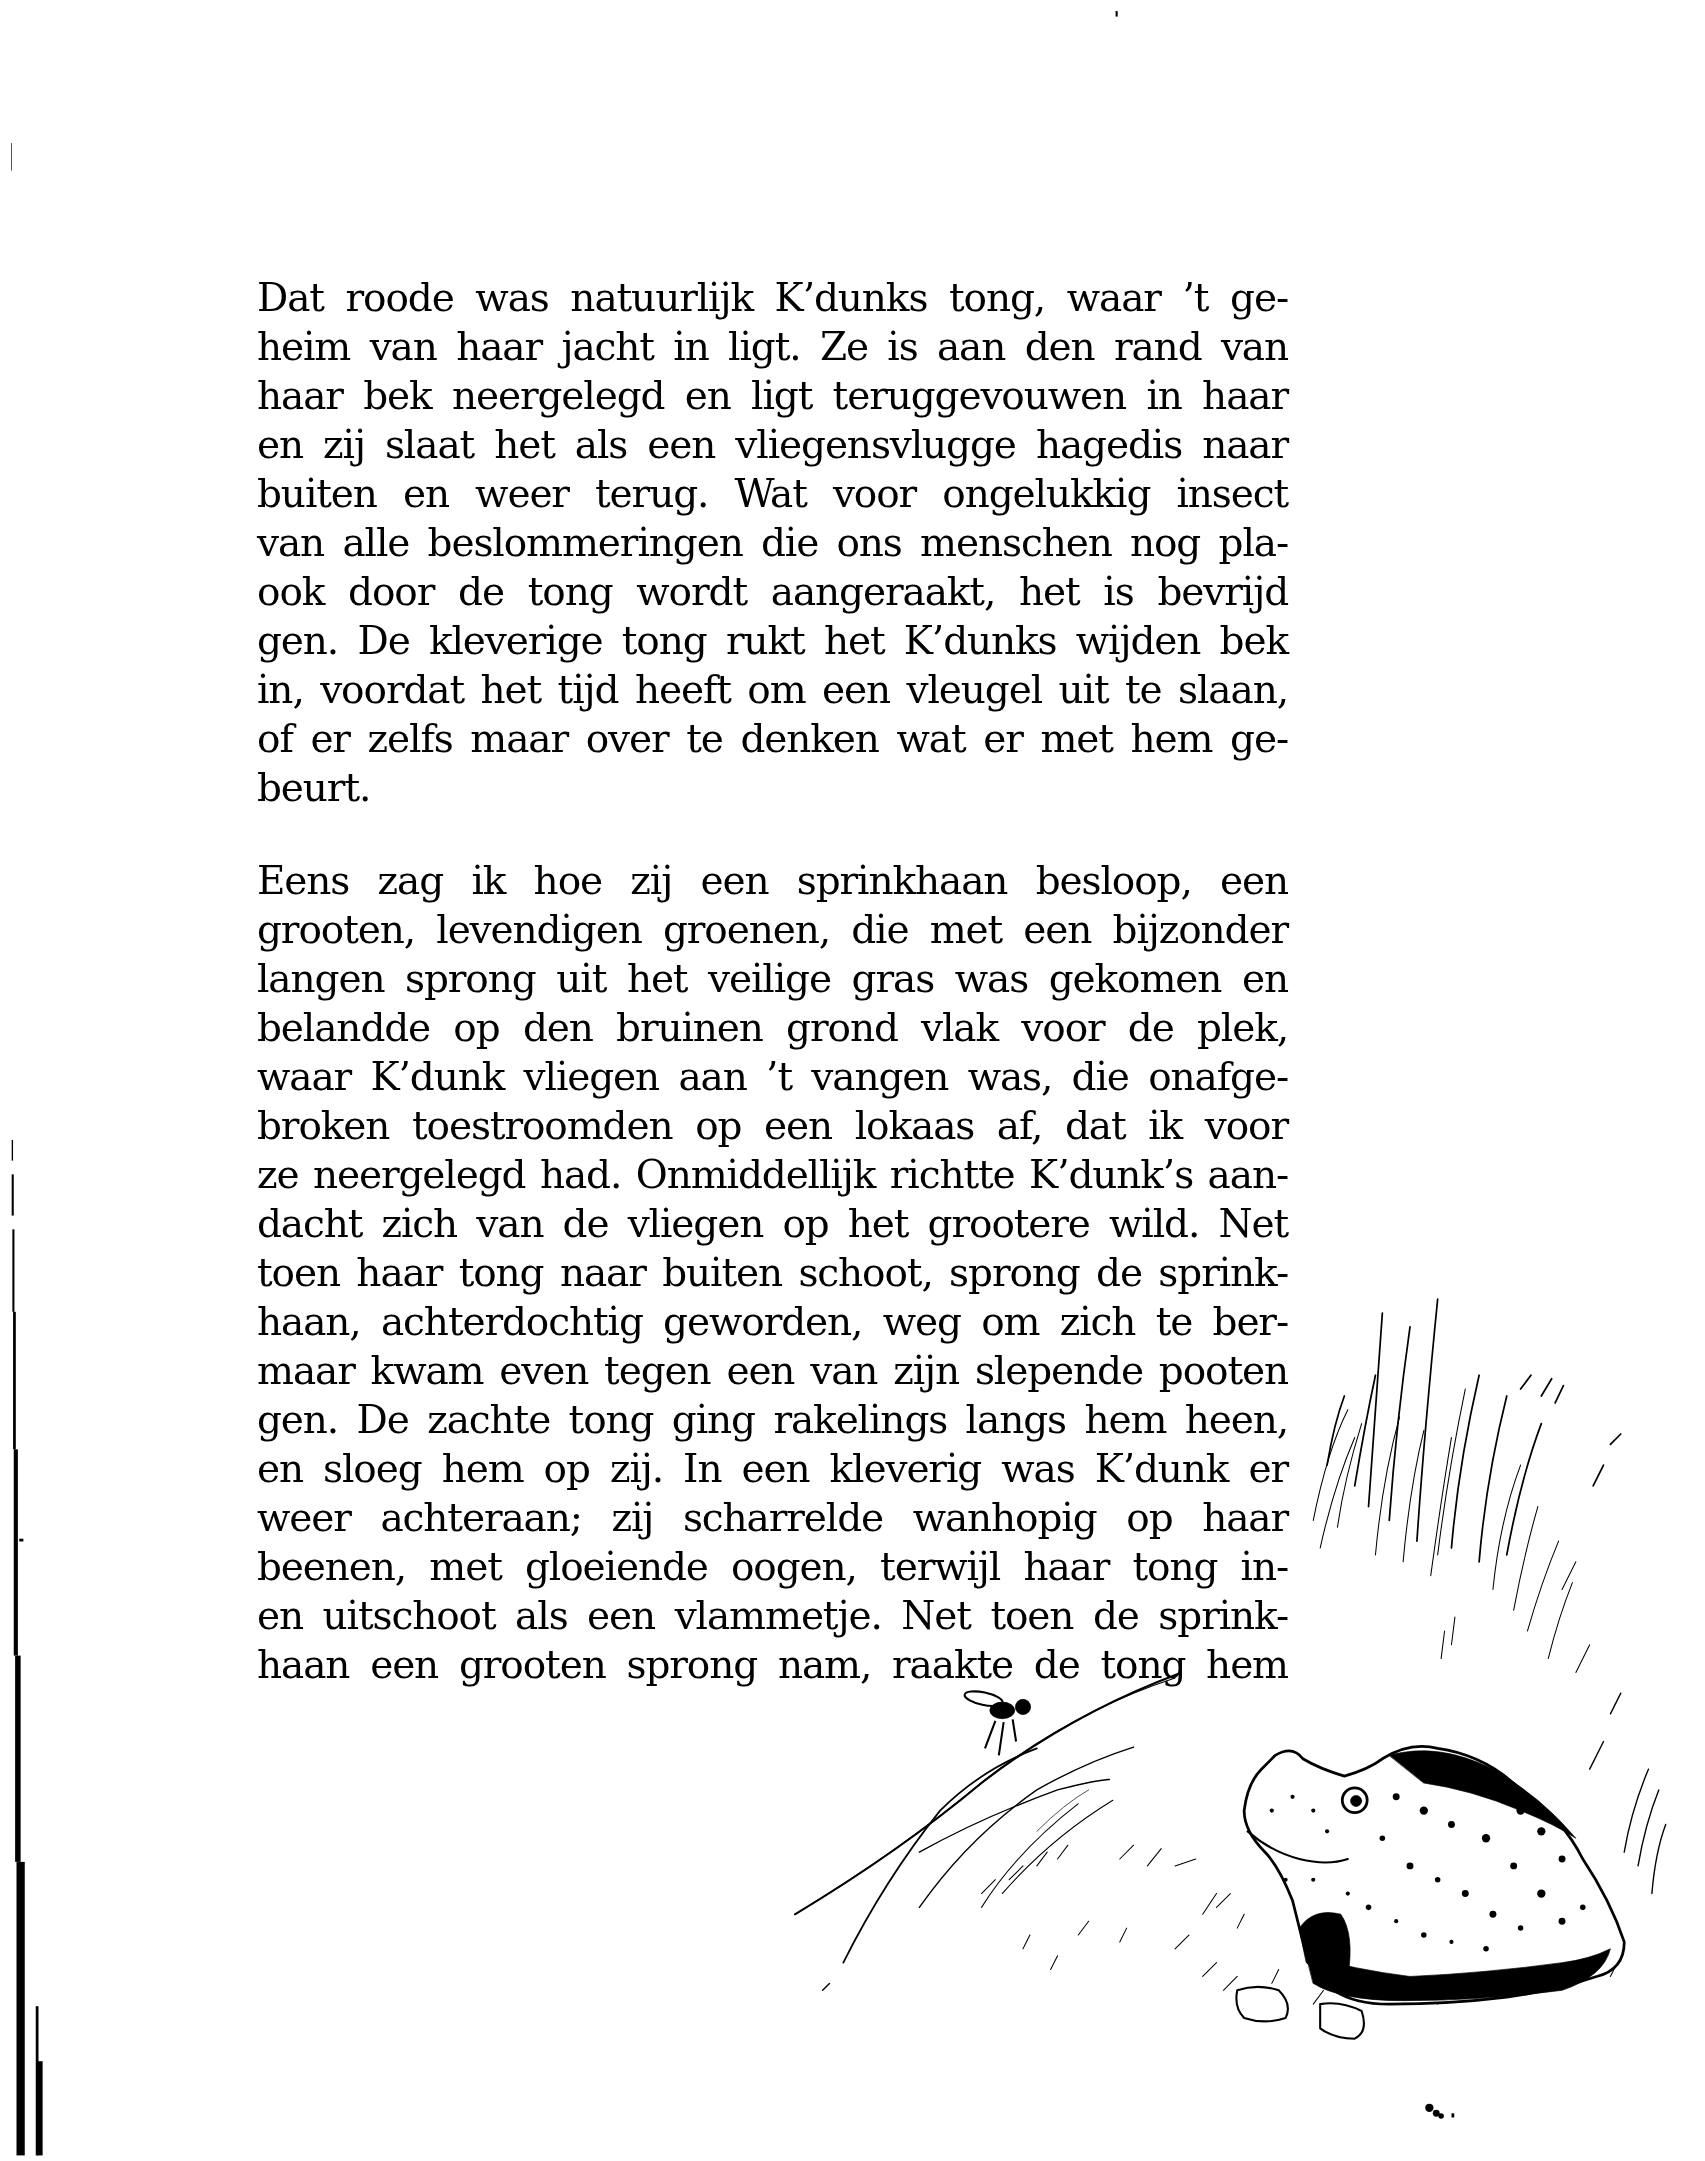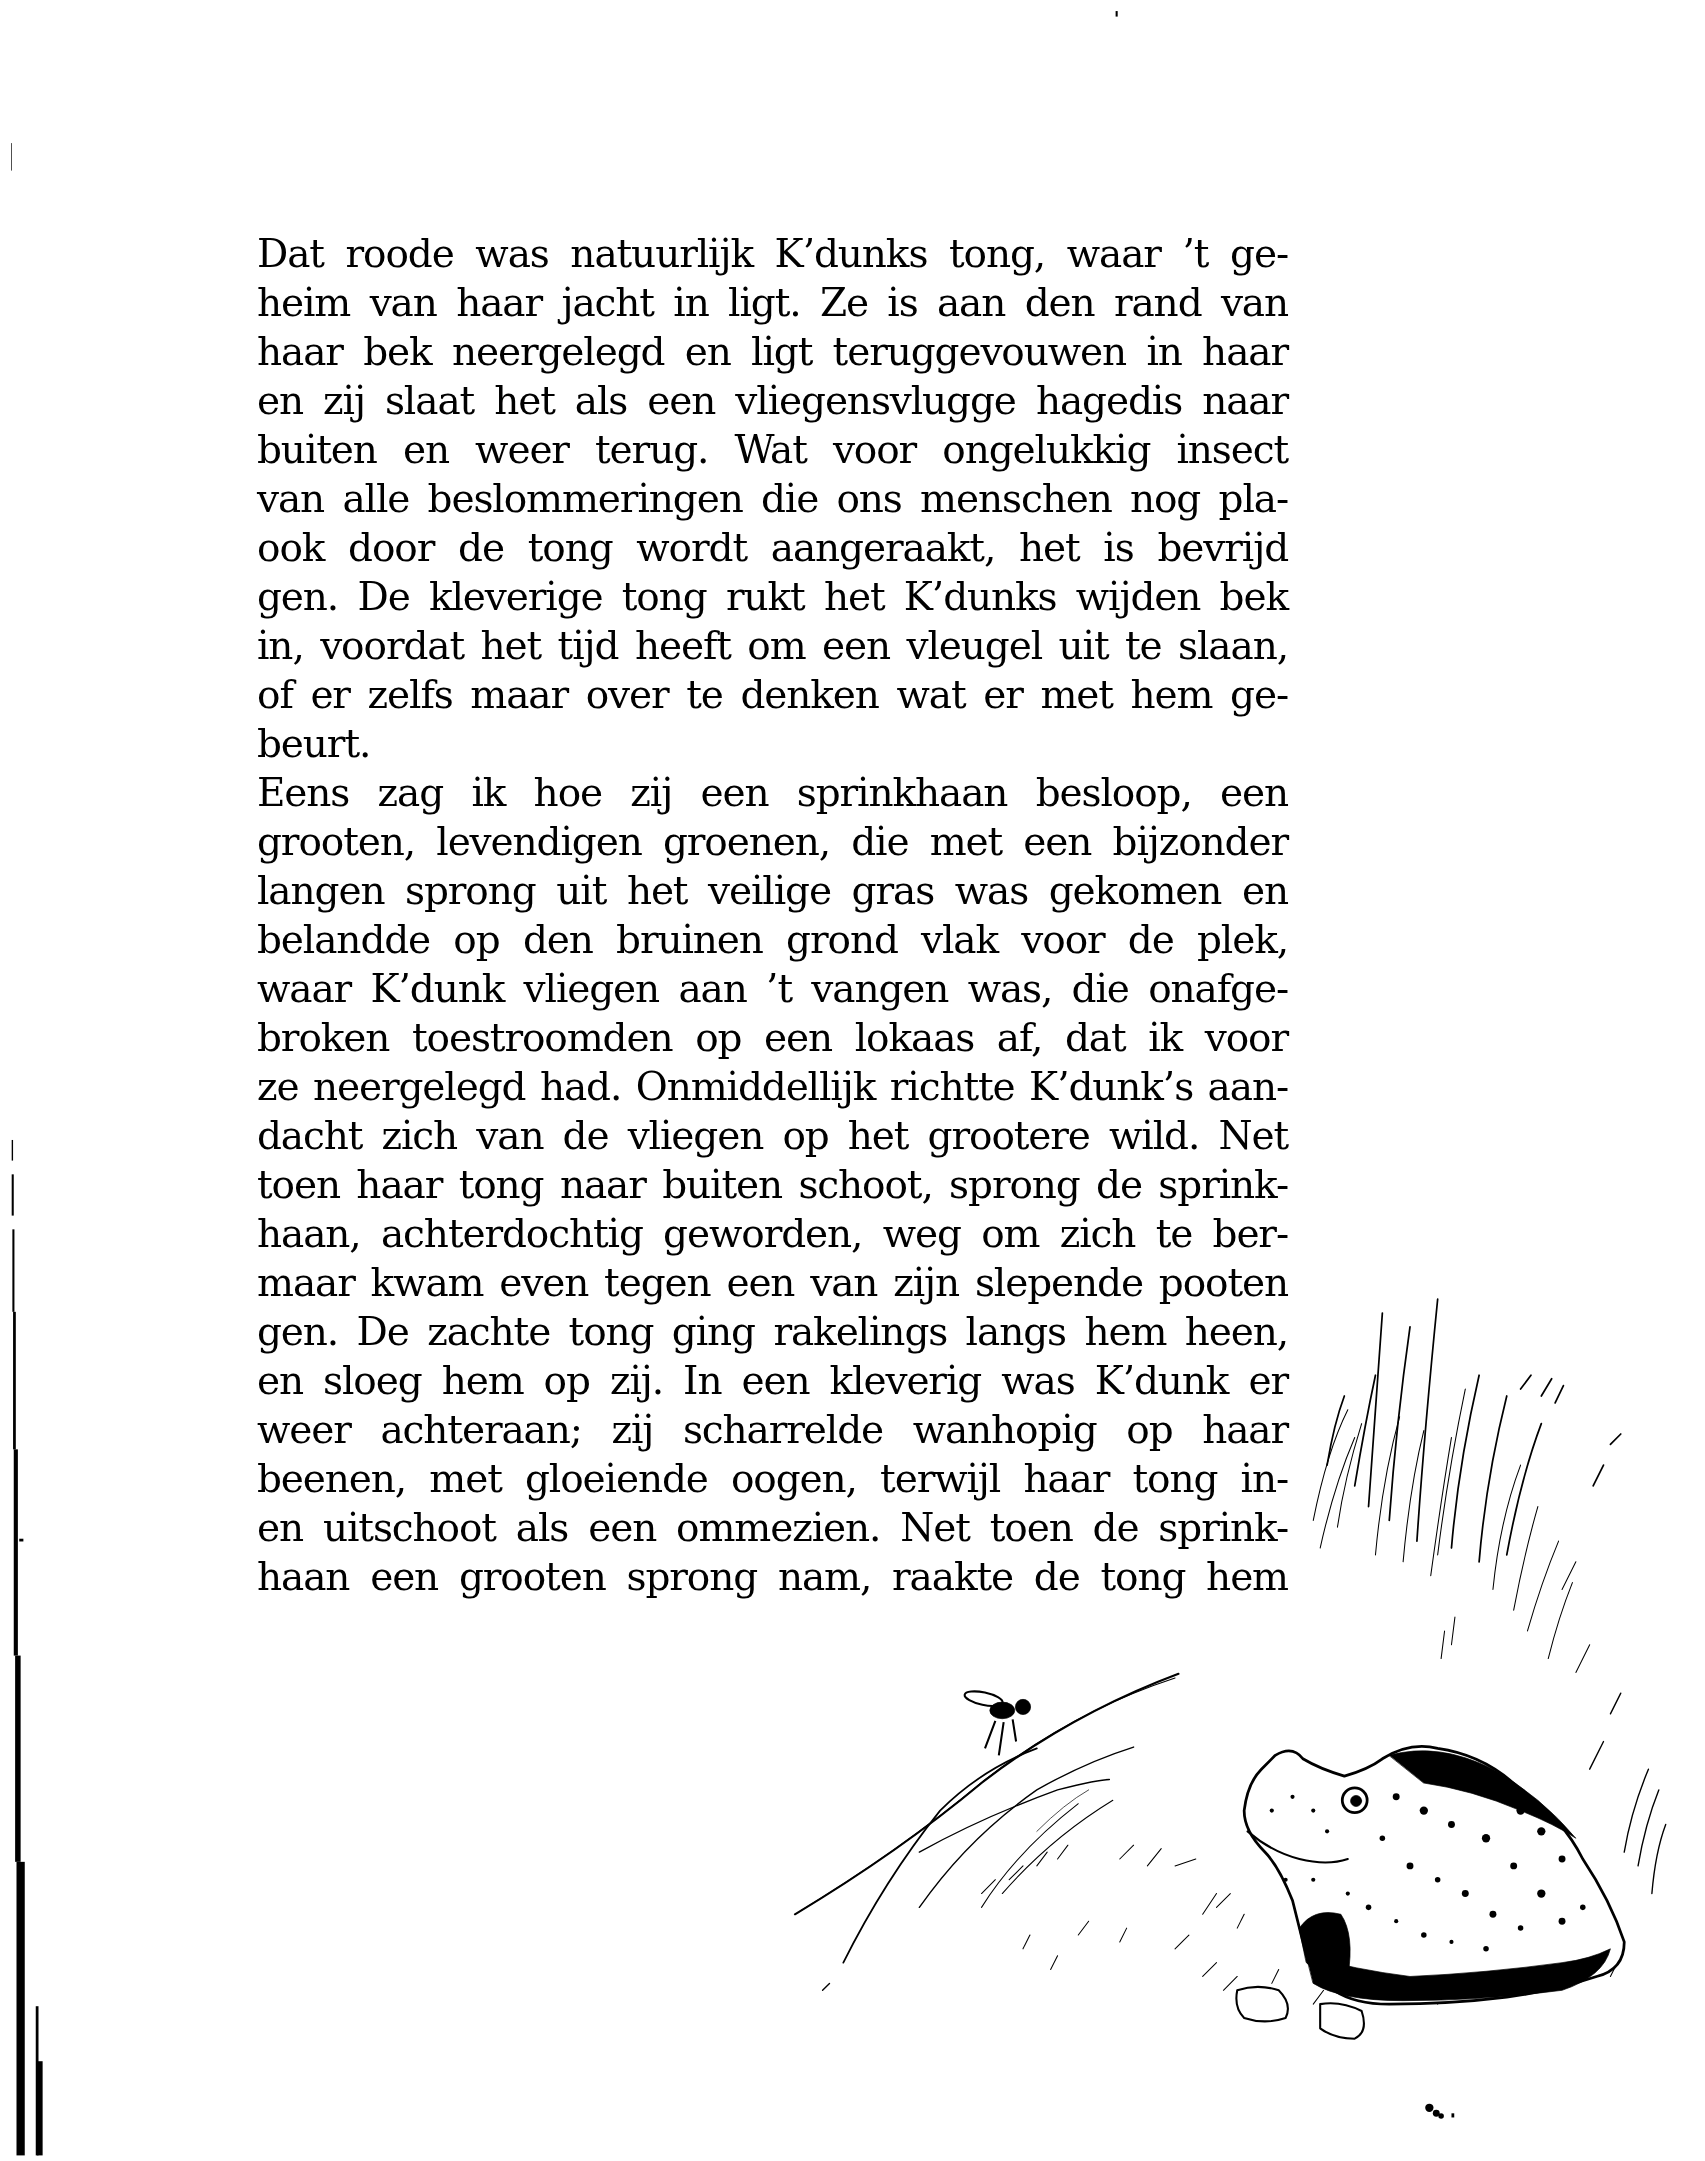--- a/index.html
+++ b/index.html
@@ -36,21 +36,21 @@
       white-space: nowrap;
       text-align: justify;
       text-align-last: justify;
       height: 49px;
       overflow: visible;
       letter-spacing: -1.1px;
     }
     .line.last {
       text-align-last: left;
     }
-    .paragraph { display: block; }
+    .paragraph { display: block; margin-top: 44px; }
 
     .scan-edge {
       position: absolute;
       left: 0; top: 0;
     }
     .illustration {
       position: absolute;
       left: 0; top: 0;
       width: 1706px;
       height: 2161px;
@@ -101,21 +101,21 @@
       <span class="line">broken toestroomden op een lokaas af, dat ik voor</span>
       <span class="line">ze neergelegd had. Onmiddellijk richtte K’dunk’s aan-</span>
       <span class="line">dacht zich van de vliegen op het grootere wild. Net</span>
       <span class="line">toen haar tong naar buiten schoot, sprong de sprink-</span>
       <span class="line">haan, achterdochtig geworden, weg om zich te ber-</span>
       <span class="line">maar kwam even tegen een van zijn slepende pooten</span>
       <span class="line">gen. De zachte tong ging rakelings langs hem heen,</span>
       <span class="line">en sloeg hem op zij. In een kleverig was K’dunk er</span>
       <span class="line">weer achteraan; zij scharrelde wanhopig op haar</span>
       <span class="line">beenen, met gloeiende oogen, terwijl haar tong in-</span>
-      <span class="line">en uitschoot als een ommezien. Net toen de sprink-</span>
+      <span class="line">en uitschoot als een vlammetje. Net toen de sprink-</span>
       <span class="line">haan een grooten sprong nam, raakte de tong hem</span>
     </div>
   </div>
 
   <svg class="illustration" width="1706" height="2161" viewBox="0 0 2468 3127">
 
     <g stroke="#000" fill="none" stroke-linecap="round">
       <g stroke-width="2.5">
         <path d="M1980 2180 Q1990 2040 2000 1900"></path>
         <path d="M2010 2200 Q2020 2060 2040 1920"></path>

